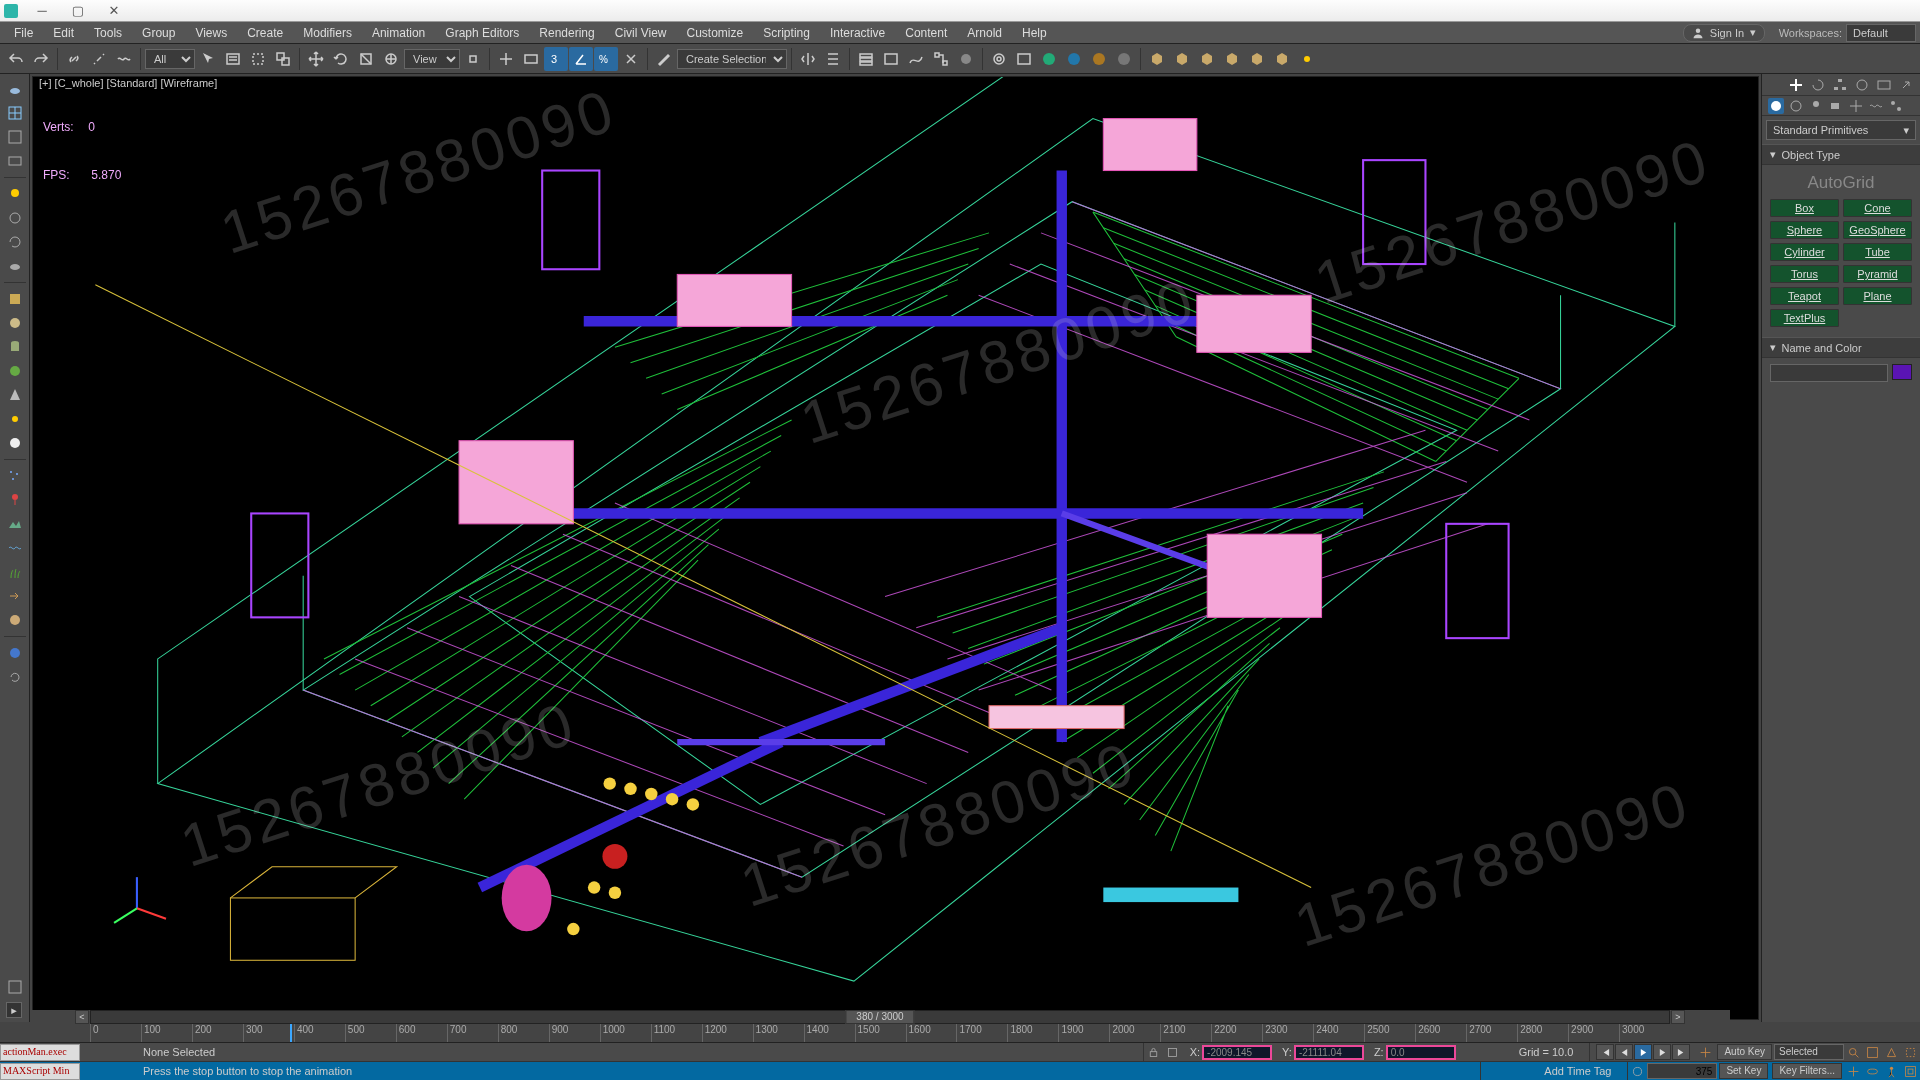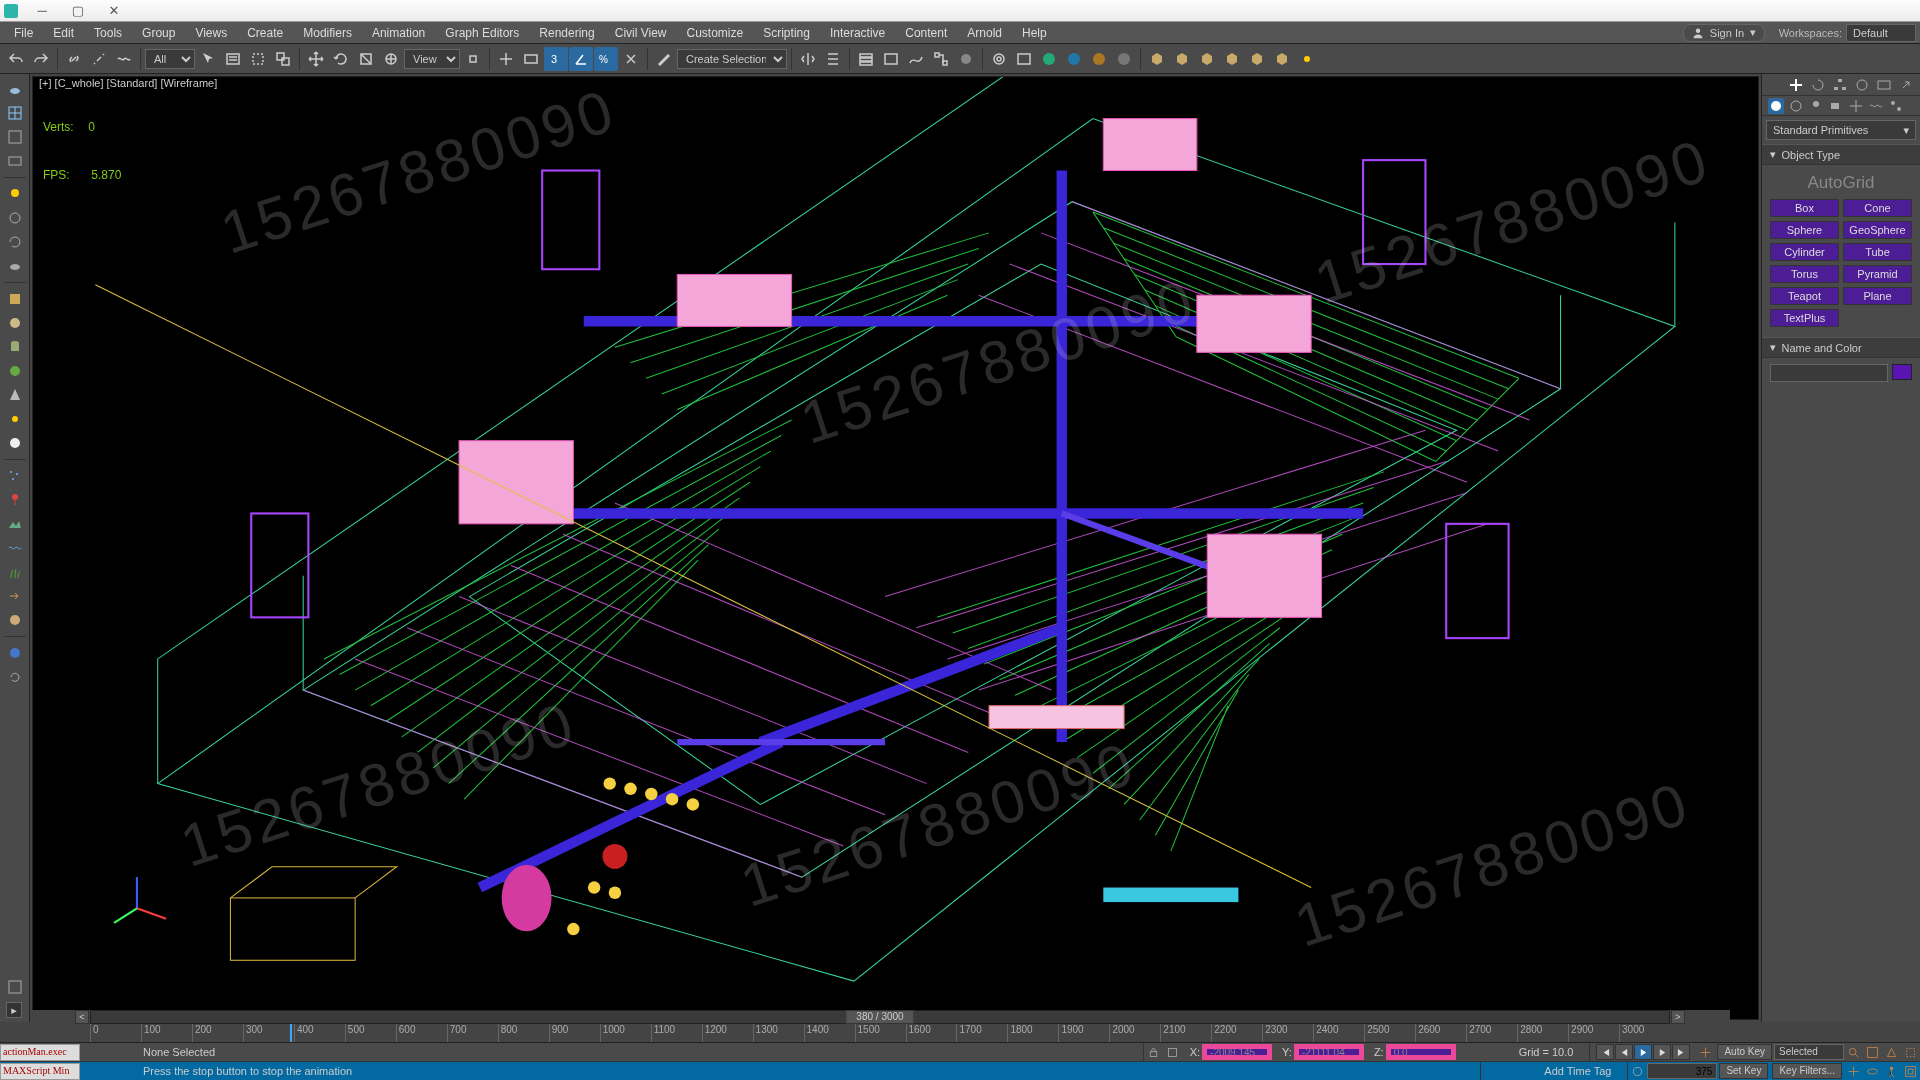--- a/index.html
+++ b/index.html
@@ -35,58 +35,58 @@
 
 #lefttool { width:30px; background:#4a4a4a; border-right:1px solid #222; display:flex; flex-direction:column; align-items:center; padding-top:4px; gap:2px; }
 #lefttool .lbtn { width:24px; height:22px; display:flex; align-items:center; justify-content:center; border-radius:2px; }
 #lefttool .lsep { width:22px; height:1px; background:#333; margin:3px 0; }
 #lefttool .lbtn svg { width:16px; height:16px; }
 .flyout { position:absolute; left:6px; bottom:4px; width:16px;height:16px;background:#333;border:1px solid #666;display:flex;align-items:center;justify-content:center;}
 
 
 #vpwrap { flex:1; background:#000; position:relative; margin:2px; border:1px solid #222; overflow:hidden; }
 #vplabel { position:absolute; top:0; left:6px; color:#ccc; font-size:11px; z-index:5; }
-#vpstats { position:absolute; top:38px; left:10px; color:#84cc16; font-size:12px; z-index:5; font-family:Consolas,monospace; line-height:24px;}
+#vpstats { position:absolute; top:38px; left:10px; color:#f0abfc; font-size:12px; z-index:5; font-family:Consolas,monospace; line-height:24px;}
 #vpcanvas { position:absolute; inset:0; }
 .wm { position:absolute; color:rgba(210,210,210,.20); font-size:60px; font-weight:500; transform:rotate(-18deg); letter-spacing:4px; pointer-events:none; }
 
 
 #cmdpanel { width:159px; background:#4a4a4a; border-left:1px solid #222; display:flex; flex-direction:column; }
 #cmdtabs { height:22px; display:flex; align-items:center; justify-content:flex-end; gap:6px; padding:0 6px; border-bottom:1px solid #333;}
 #cmdtabs svg { width:16px; height:16px; fill:#aaa; }
 #cmdsub { height:20px; display:flex; align-items:center; gap:4px; padding:0 6px; border-bottom:1px solid #333;}
 #cmdsub .sub { width:16px;height:16px; display:flex;align-items:center;justify-content:center; }
 #cmdsub .sub.on { background:#2a6aa0; border-radius:2px;}
 .catdd { margin:4px; background:#3a3a3a; border:1px solid #666; height:20px; display:flex; align-items:center; padding:0 6px; justify-content:space-between;}
 .rollhead { background:#3d3d3d; padding:3px 8px; display:flex; align-items:center; gap:6px; font-size:11px; border-top:1px solid #555; border-bottom:1px solid #333;}
 .rollbody { padding:6px 8px; }
 .autogrid { text-align:center; color:#888; font-size:17px; padding:2px 0 6px; }
 .btnrow { display:flex; gap:4px; margin-bottom:4px; }
-.pbtn { flex:1; background:#4c1d95; border:1px solid #333; height:18px; font-size:11px; color:#ddd; text-align:center; line-height:16px; border-radius:1px;}
+.pbtn { flex:1; background:#14532d; border:1px solid #333; height:18px; font-size:11px; color:#ddd; text-align:center; line-height:16px; border-radius:1px;text-decoration:underline;}
 .swatch { width:20px; height:16px; background:#5a14b3; border:1px solid #222; float:right;}
 .ninput { flex:1; background:#3a3a3a; border:1px solid #666; height:18px; }
 
 
 #timeline { position:absolute; left:30px; right:190px; bottom:38px; height:32px; background:#444; }
 #tlslider { position:relative; height:14px; background:#3a3a3a; margin:0 60px; border:1px solid #222;}
 #tlslider .lbtn2,{ }
 .tlnav { position:absolute; width:14px; height:14px; background:#555; border:1px solid #333; top:-1px; text-align:center; line-height:12px; font-size:9px;}
 #tlruler { position:relative; height:18px; margin:0 60px; display:flex; }
 #tlruler .tick { flex:1; border-left:1px solid #666; font-size:10px; color:#aaa; padding-left:2px; position:relative;}
 #tlhead { position:absolute; top:0; bottom:0; width:2px; background:#3ba7ff; }
 .framebox { position:absolute; left:50%; transform:translateX(-50%); top:-1px; background:#555; border:1px solid #333; padding:0 10px; height:14px; font-size:10px; line-height:12px;}
 
 
 #status1 { position:absolute; left:0; right:0; bottom:19px; height:19px; background:#4a4a4a; border-top:1px solid #222; display:flex; align-items:center; font-size:11px; }
 #status2 { position:absolute; left:0; right:0; bottom:0; height:19px; background:#0369a1; border-top:1px solid #333; display:flex; align-items:center; font-size:11px; }
 .scell { padding:0 16px; height:19px; line-height:19px; border-right:1px solid #333; color:#ccc; white-space:nowrap;margin-left:47px;}
 .sflex { flex:1; }
 .coord { display:flex; align-items:center; gap:2px; }
 .coord .cl { color:#ccc; padding-left:8px;}
-.coord input { width:70px; height:15px; background:#4c1d95; border:5px solid #ec4899; color:#888; font-size:10px; padding:3px 3px;}
+.coord input { width:70px; height:15px; background:#0f172a; border:2px solid #ec4899; color:#888; font-size:10px; padding:3px 3px;}
 .playctl { display:flex; gap:1px; margin:0 6px;}
 .playctl .pb { width:18px; height:16px; background:#555; border:1px solid #333; display:flex; align-items:center; justify-content:center;}
 .playctl .pb.play { background:#2a6aa0;}
 .playctl svg { width:9px;height:9px; fill:#ddd;}
 .keybtn { background:#555; border:1px solid #333; height:16px; padding:0 6px; font-size:10px; line-height:14px; margin:0 2px;}
 .seldd { background:#3a3a3a; border:1px solid #666; height:16px; font-size:10px; padding:0 4px; min-width:70px; line-height:14px;}
 .minisc { width:80px; background:#ddd; color:#a00; font:10px Consolas; padding:1px 2px; height:17px; overflow:hidden; border:1px solid #999;}
 .sicon { width:17px;height:17px; display:flex;align-items:center;justify-content:center; margin:0 1px;}
 .sicon svg{width:13px;height:13px;}
 </style>

